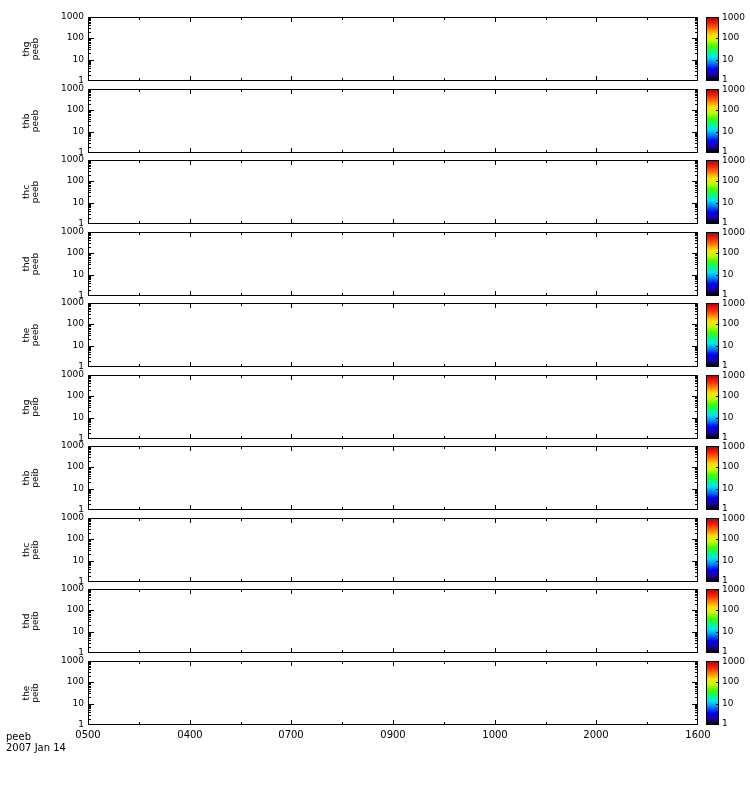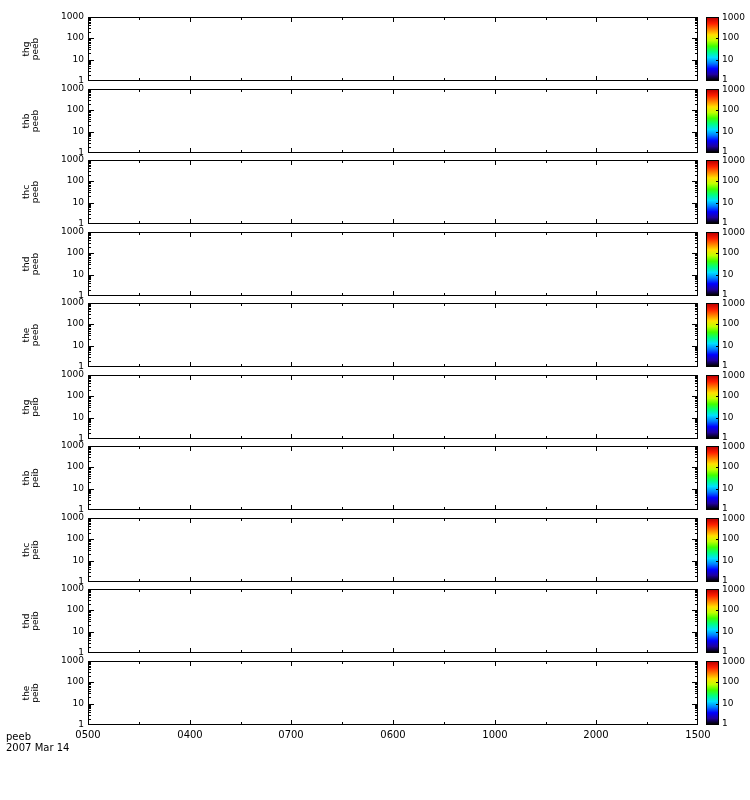--- a/index.html
+++ b/index.html
@@ -1151,22 +1151,22 @@
       <div class="cbtick" style="left: 722px; top: 677px;">100</div>
       <div class="tick" style="left: 716px; top: 682px; width: 3px; height: 1px;"></div>
       <div class="cbtick" style="left: 722px; top: 657px;">1000</div>
       <div class="tick" style="left: 716px; top: 661px; width: 3px; height: 1px;"></div>
     </div>
 
   <div id="xticks">
       <div class="xtick-label" style="left: 63px; width: 50px; top: 730px;">0500</div>
       <div class="xtick-label" style="left: 165px; width: 50px; top: 730px;">0400</div>
       <div class="xtick-label" style="left: 266px; width: 50px; top: 730px;">0700</div>
-      <div class="xtick-label" style="left: 368px; width: 50px; top: 730px;">0600</div>
+      <div class="xtick-label" style="left: 368px; width: 50px; top: 730px;">0900</div>
       <div class="xtick-label" style="left: 470px; width: 50px; top: 730px;">1000</div>
       <div class="xtick-label" style="left: 571px; width: 50px; top: 730px;">2000</div>
-      <div class="xtick-label" style="left: 673px; width: 50px; top: 730px;">1500</div>
+      <div class="xtick-label" style="left: 673px; width: 50px; top: 730px;">1600</div>
     </div>
 
   <div class="xaxis-name" id="xname" style="left:6px; top:731px;">peeb</div>
-  <div class="xaxis-date" id="xdate" style="left:6px; top:742px;">2007 Mar 14</div>
+  <div class="xaxis-date" id="xdate" style="left:6px; top:742px;">2007 Jan 14</div>
 
 </div>
 
 </body></html>

